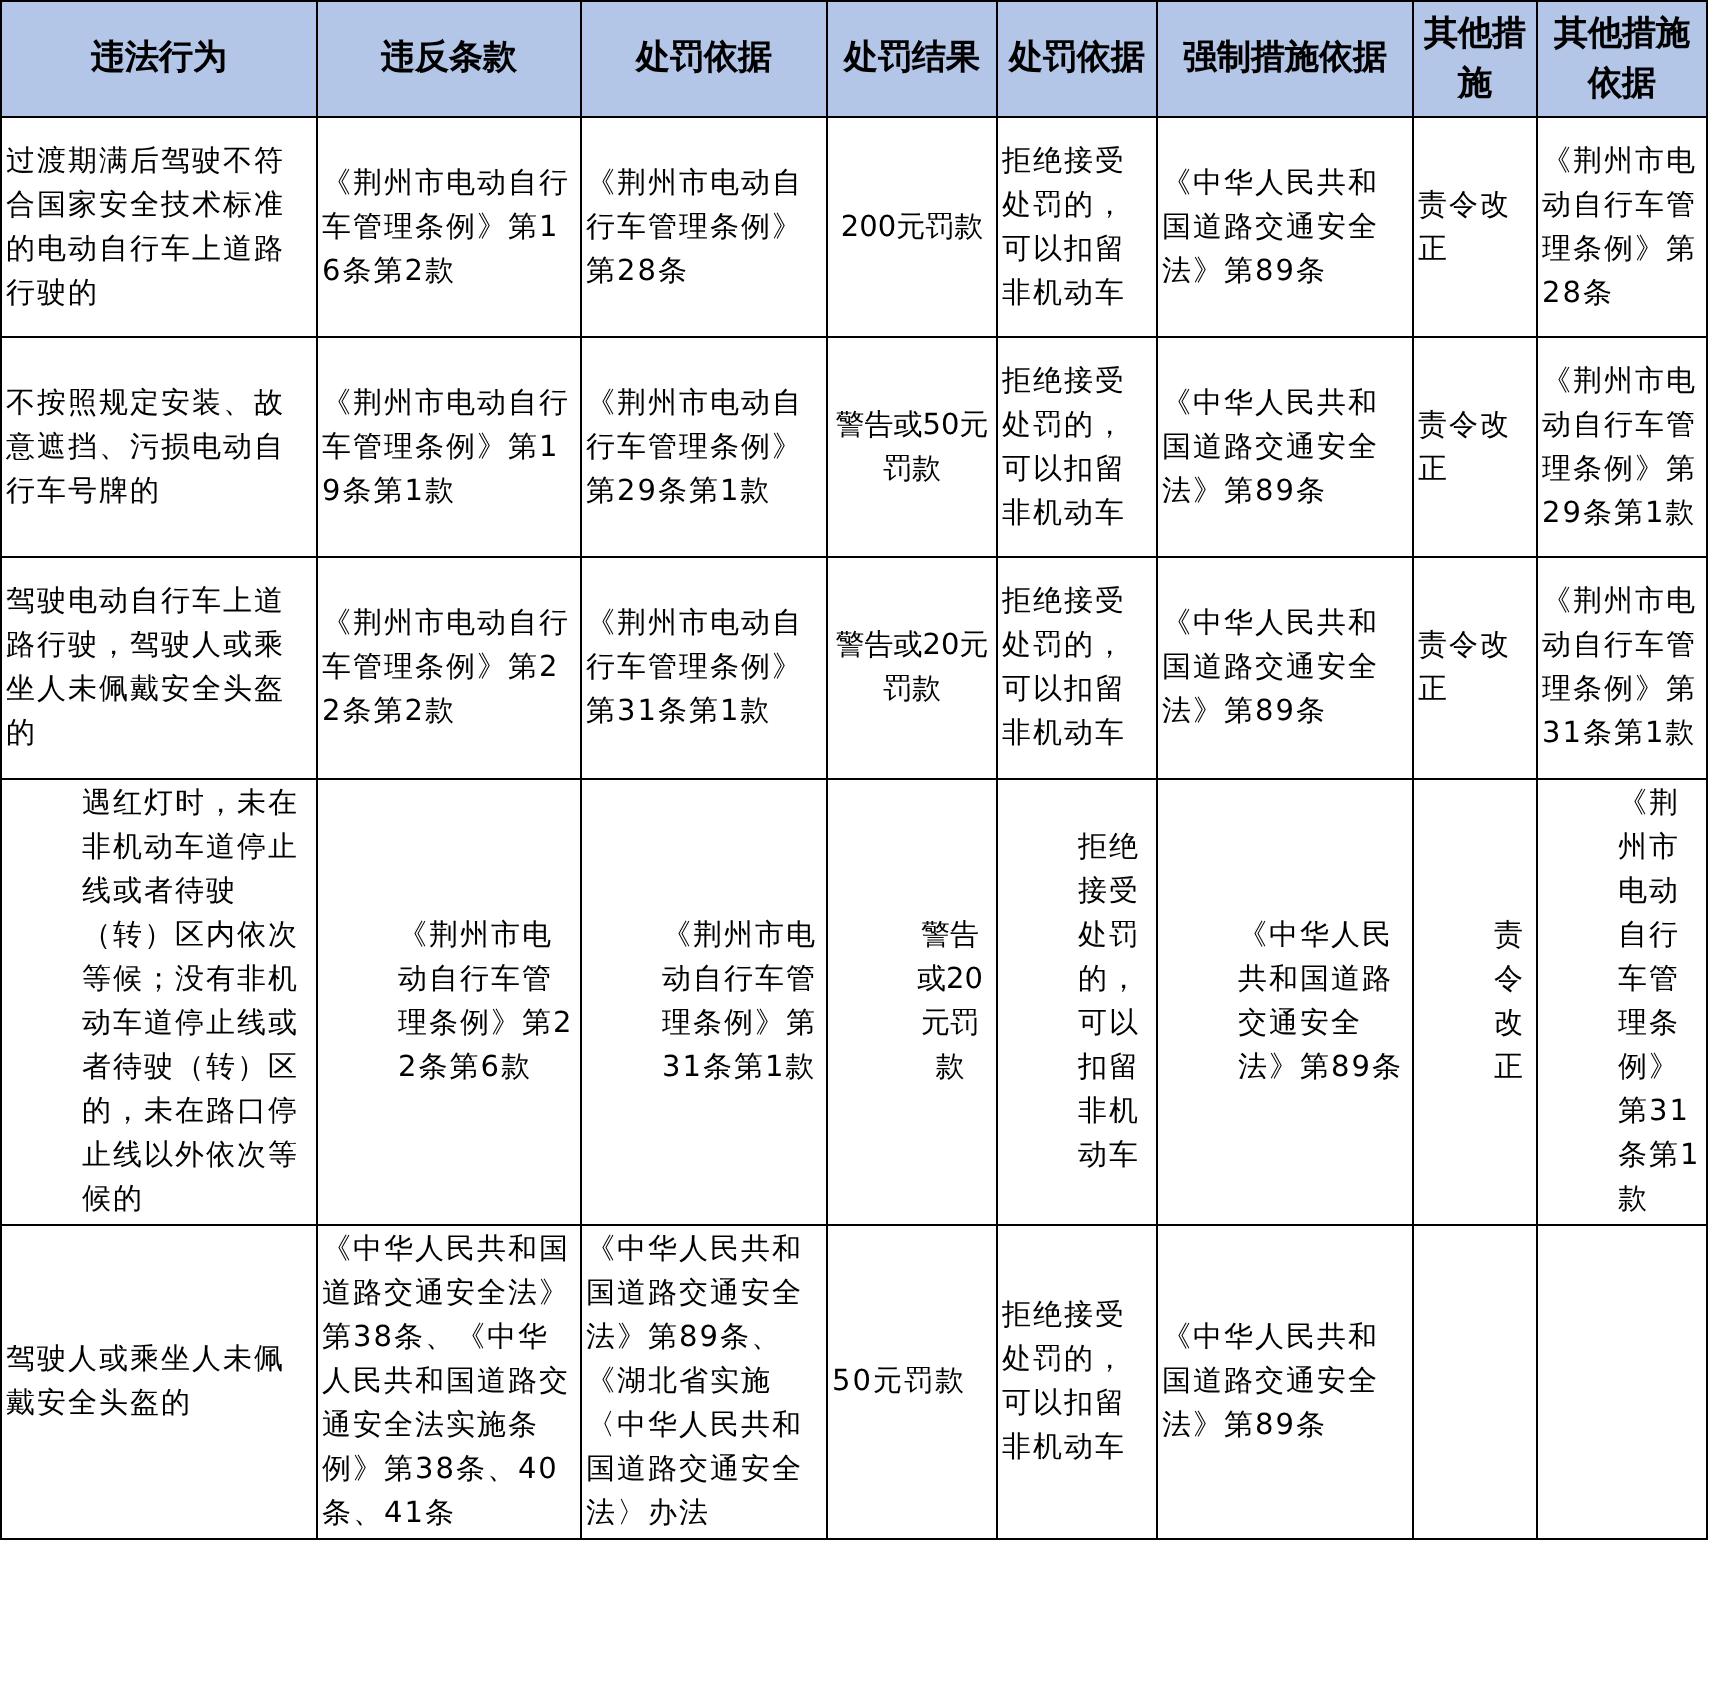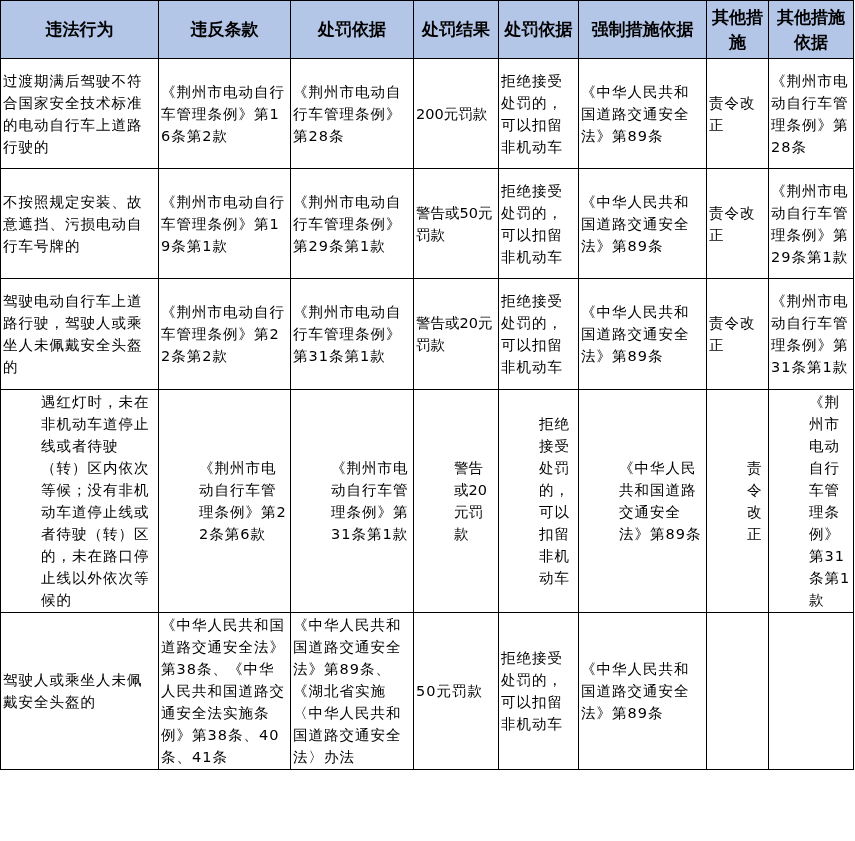--- a/index.html
+++ b/index.html
@@ -24,21 +24,21 @@
   }
   th {
     background: #B4C6E7;
     font-weight: bold;
     font-size: 17px;
     line-height: 25px;
     text-align: center;
     height: 55px;
   }
   td { text-align: left; letter-spacing: 1px; }
-  td.center { letter-spacing: 0; }
+  td.center { text-align: center; letter-spacing: 0; }
   tr.r1 td { height: 107px; }
   tr.r2 td { height: 107px; }
   tr.r3 td { height: 108px; }
   tr.r4 td { height: 108px; }
   tr.r5 td { height: 174px; padding-left: 40px; }
   tr.r6 td { height: 152px; }
 </style>
 </head>
 <body>
 

